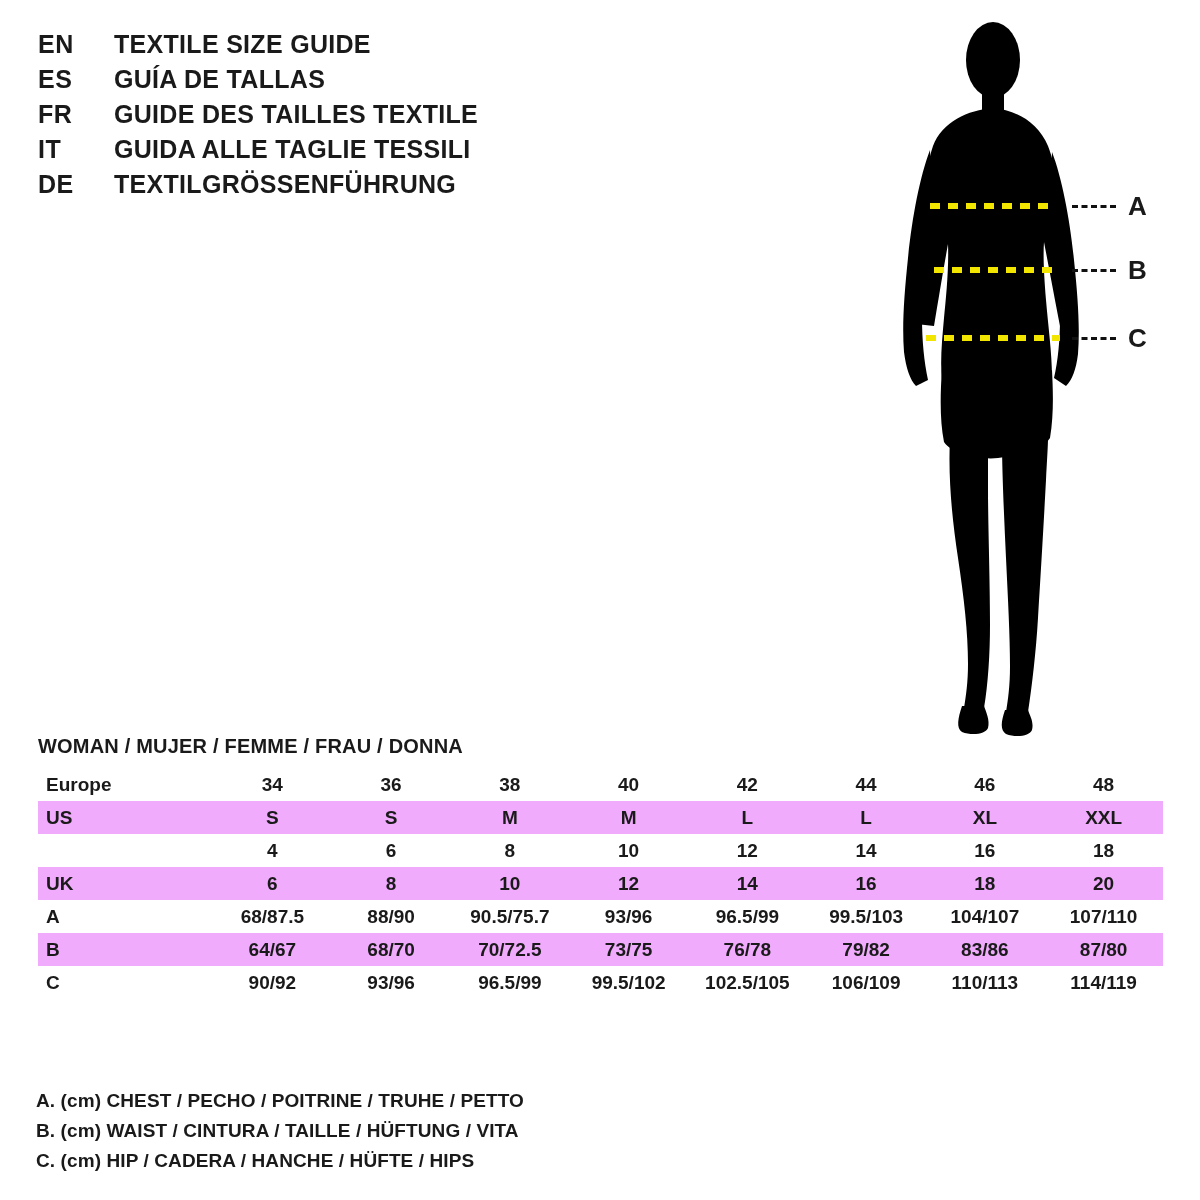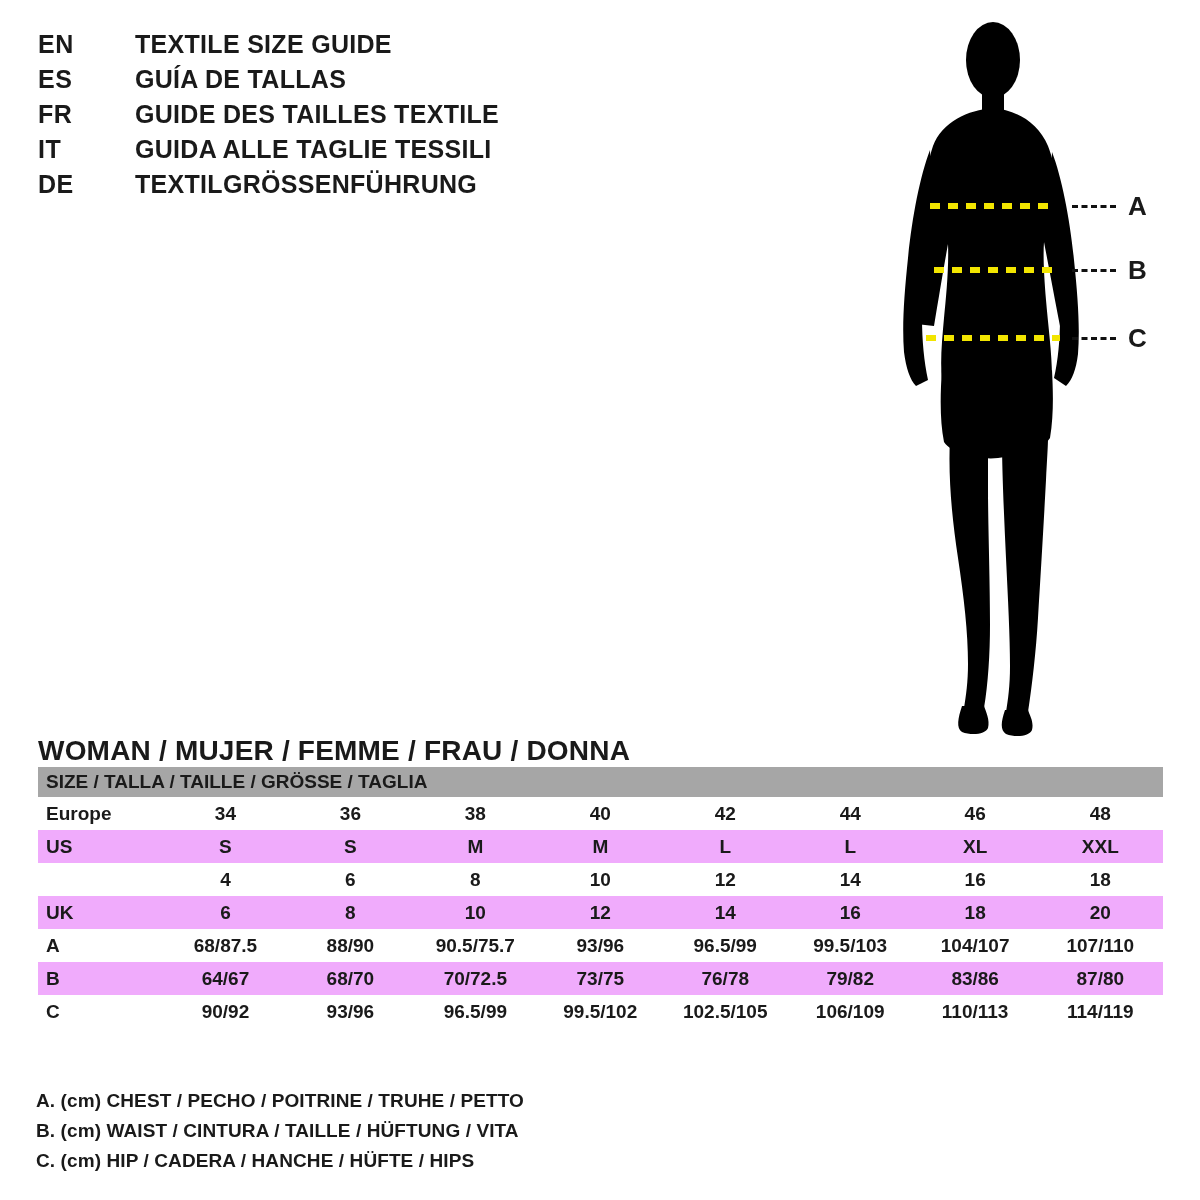--- a/index.html
+++ b/index.html
@@ -18,21 +18,20 @@
   #lang-block {
     position: absolute;
     top: 30px;
     left: 38px;
     width: 560px;
   }
   .lang-row {
     display: flex;
     align-items: baseline;
     height: 35px;
-    gap: 21px;
   }
   .lang-code {
     width: 76px;
     font-size: 25px;
     font-weight: bold;
     letter-spacing: 0.5px;
   }
   .lang-title {
     font-size: 25px;
     font-weight: bold;
@@ -69,23 +68,24 @@
   }
 
   
   #table-section {
     position: absolute;
     top: 735px;
     left: 38px;
     width: 1125px;
   }
   #woman-label {
-    font-size: 28px;
+    font-size: 20px;
     font-weight: bold;
     letter-spacing: 0.2px;
+    margin-bottom: 10px;
   }
   table {
     border-collapse: collapse;
     width: 1125px;
     table-layout: fixed;
   }
   td, th {
     font-size: 19px;
     font-weight: bold;
     text-align: center;
@@ -234,23 +234,20 @@
   <div class="marker-row" style="top:310px; left:212px;">
     <div class="dash-line"></div>
     <div class="marker-letter">C</div>
   </div>
 </div>
 
 <div id="table-section">
   <div id="woman-label">WOMAN / MUJER / FEMME / FRAU / DONNA</div>
   <table>
     <tbody>
-      <tr class="header-row">
-        <td class="label-cell" colspan="9">SIZE / TALLA / TAILLE / GRÖSSE / TAGLIA</td>
-      </tr>
 
       <tr class="plain">
         <td class="label-cell">Europe</td>
         <td>34</td>
         <td>36</td>
         <td>38</td>
         <td>40</td>
         <td>42</td>
         <td>44</td>
         <td>46</td>

